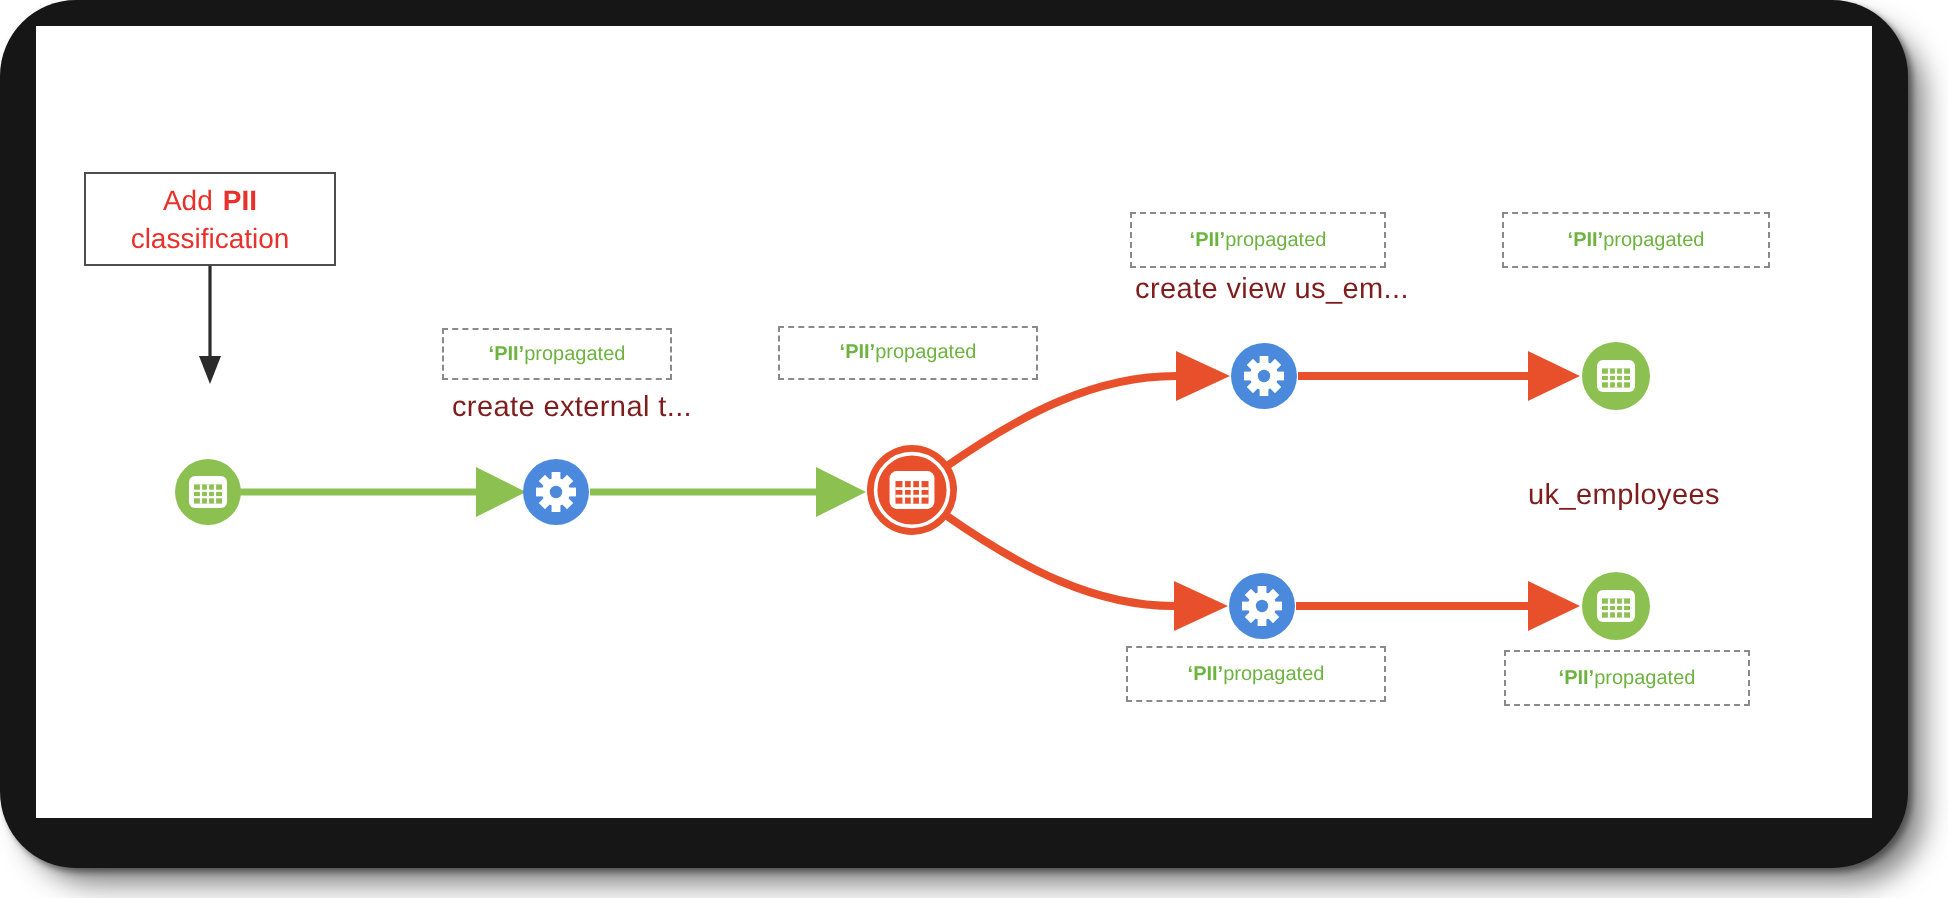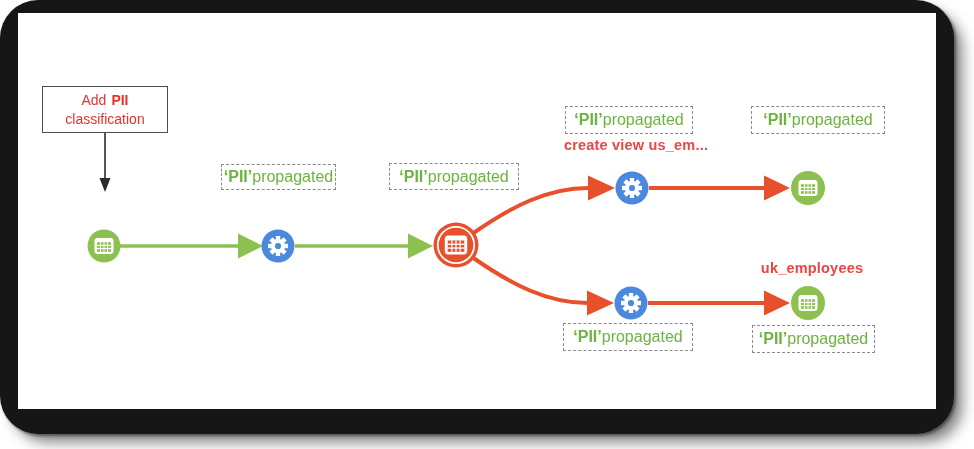--- a/index.html
+++ b/index.html
@@ -12,27 +12,27 @@
     position:absolute;left:0;top:0;width:954px;height:434px;
     background:#161616;border-radius:38px;
     box-shadow:10px 10px 14px -2px rgba(45,45,45,.6), 2px 2px 3px rgba(0,0,0,.5);
   }
   .content{
     position:absolute;left:18px;top:13px;width:918px;height:396px;
     background:#ffffff;
   }
   .edges-svg{position:absolute;left:0;top:0;pointer-events:none;}
   .node-label{
-    position:absolute;color:#ef4444;font-size:14.5px;letter-spacing:.2px;
-    text-align:center;white-space:nowrap;font-weight:bold;
+    position:absolute;color:#7f1d1d;font-size:14.5px;letter-spacing:.2px;
+    text-align:center;white-space:nowrap;
   }
   .pii-badge{
     position:absolute;border:1px dashed #8a8a8a;background:#ffffff;
     display:flex;align-items:center;justify-content:center;
-    font-size:16px;color:#6db33f;white-space:nowrap;
+    font-size:10px;color:#6db33f;white-space:nowrap;
   }
   .pii-badge .tag{font-weight:bold;}
   .annotation-box{
     position:absolute;left:42px;top:86px;width:124px;height:45px;
     border:1.5px solid #4d4d4d;background:#ffffff;
     display:flex;flex-direction:column;align-items:center;justify-content:center;
     color:#e8312a;font-size:14px;line-height:1.35;text-align:center;
   }
   .annotation-box .b{font-weight:bold;margin-left:5px;}
 </style>
@@ -190,22 +190,23 @@
         </g>
       </g>
     </g>
   </svg>
 
   <div class="annotation-box">
     <div><span>Add</span><span class="b">PII</span></div>
     <div>classification</div>
   </div>
 
+  <div class="node-label" style="left:206px;top:196px;width:160px;">create external t...</div>
   <div class="node-label" style="left:556px;top:137px;width:160px;">create view us_em...</div>
-  <div class="node-label" style="left:732px;top:260px;width:160px;text-align:center;">uk_employees</div>
+  <div class="node-label" style="left:732px;top:240px;width:160px;text-align:center;">uk_employees</div>
 
   <div class="pii-badge" style="left:221px;top:164px;width:113px;height:24px;">
     <span class="tag">‘PII’</span>
       <span> propagated</span>
   </div>
   <div class="pii-badge" style="left:389px;top:163px;width:128px;height:25px;">
     <span class="tag">‘PII’</span>
       <span> propagated</span>
   </div>
   <div class="pii-badge" style="left:565px;top:106px;width:126px;height:26px;">

